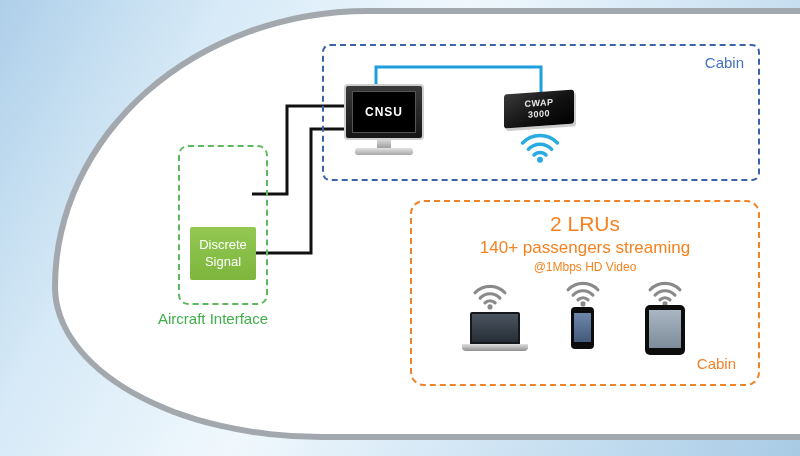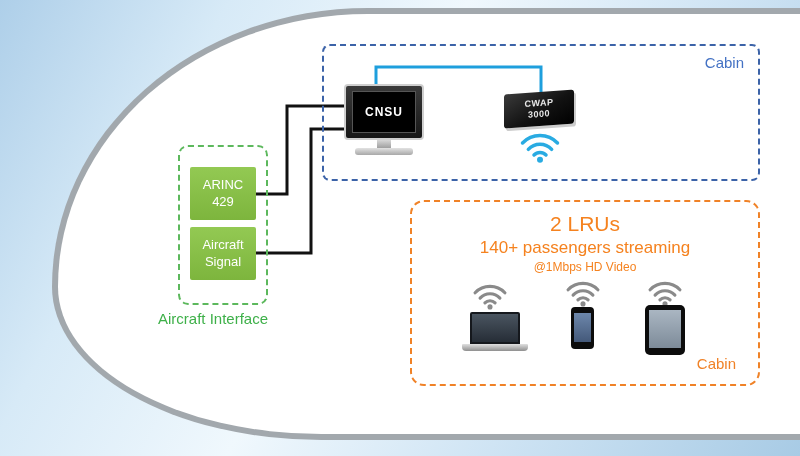--- a/index.html
+++ b/index.html
@@ -148,23 +148,21 @@
 3000</div>
   </div>
   <svg class="wifi" style="left:520px; top:133px;" width="40" height="30" viewBox="0 0 24 18">
     <path d="M1.5 6 A 14.5 14.5 0 0 1 22.5 6" fill="none" stroke="#29abe2" stroke-width="2.1" stroke-linecap="round"></path>
     <path d="M5 9.8 A 9.5 9.5 0 0 1 19 9.8" fill="none" stroke="#29abe2" stroke-width="2.1" stroke-linecap="round"></path>
     <path d="M8.4 13.2 A 5 5 0 0 1 15.6 13.2" fill="none" stroke="#29abe2" stroke-width="2.1" stroke-linecap="round"></path>
     <circle cx="12" cy="16" r="1.8" fill="#29abe2"></circle>
   </svg>
 
   <div class="ai-box"></div>
-  <div class="green-node node-arinc">ARINC
-429</div>
-  <div class="green-node node-discrete">Aircraft
+  <div class="green-node node-discrete">Discrete
 Signal</div>
   <div class="ai-label">Aircraft Interface</div>
 
   <div class="cabin-bottom">
     <div class="stats">
       <div class="l1">2 LRUs</div>
       <div class="l2">140+ passengers streaming</div>
       <div class="l3">@1Mbps HD Video</div>
     </div>
     <div class="cabin-bottom-label">Cabin</div>

